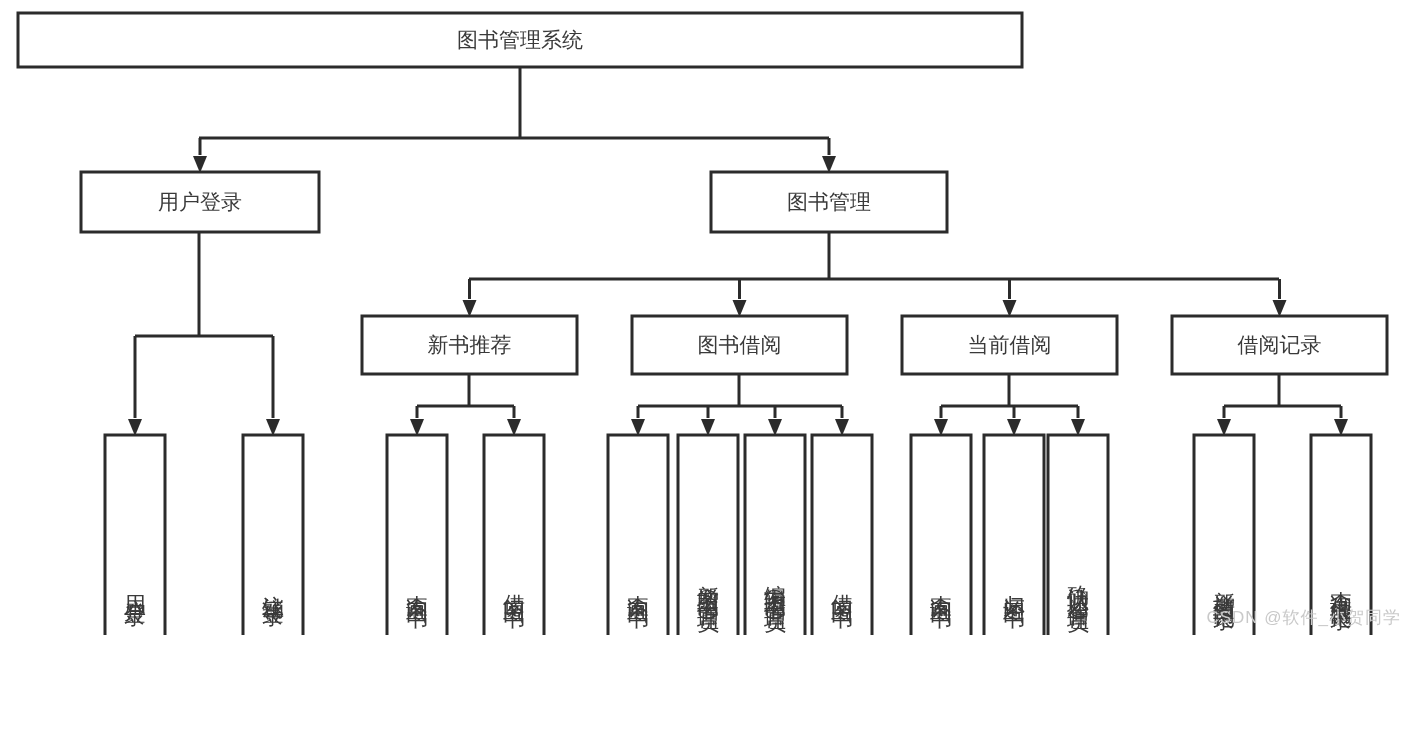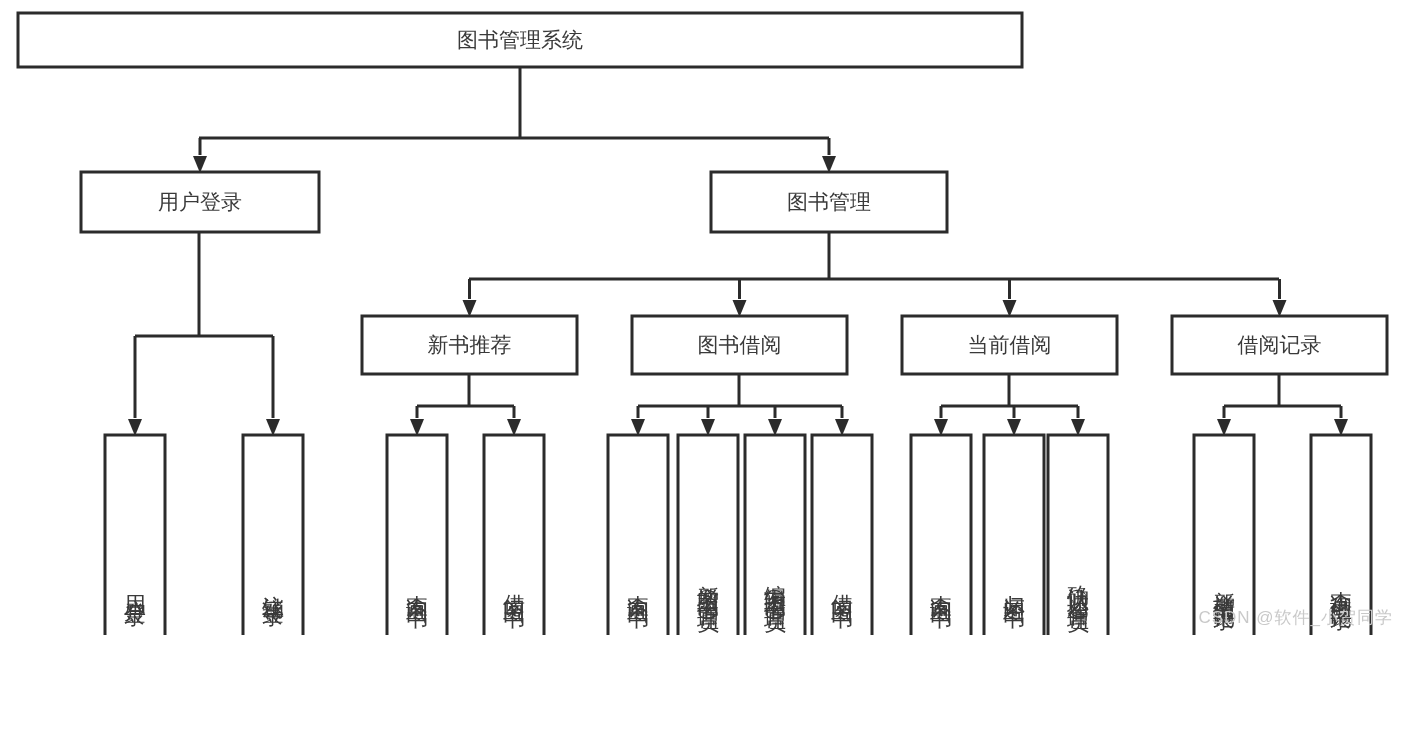--- a/index.html
+++ b/index.html
@@ -6,21 +6,21 @@
   body{font-family:"Liberation Sans","DejaVu Sans",sans-serif;}
   #stage{position:relative;width:1405px;height:635px;background:#ffffff;overflow:hidden;}
   svg.diagram{position:absolute;left:0;top:0;width:1405px;height:747px;display:block;}
   .node-rect{fill:#ffffff;stroke:#2b2b2b;stroke-width:3;}
   .link{stroke:#2b2b2b;stroke-width:3;fill:none;}
   .arrow-head{fill:#2b2b2b;stroke:none;}
   .node-label{font-family:"Liberation Sans","DejaVu Sans",sans-serif;fill:#3a3a3a;font-size:21px;}
   .node-label-h{text-anchor:middle;dominant-baseline:middle;}
   .vlabel-wrap{position:absolute;display:flex;align-items:center;justify-content:center;pointer-events:none;}
   .vlabel{writing-mode:vertical-rl;text-orientation:upright;font-family:"Liberation Sans","DejaVu Sans",sans-serif;font-size:22px;color:#3a3a3a;line-height:1.18;letter-spacing:4px;white-space:nowrap;}
-  .watermark{position:absolute;right:12px;bottom:6px;font-family:"Liberation Sans","DejaVu Sans",sans-serif;font-size:17px;color:#c9c9c9;letter-spacing:1px;white-space:nowrap;}
+  .watermark{position:absolute;right:4px;bottom:6px;font-family:"Liberation Sans","DejaVu Sans",sans-serif;font-size:17px;color:#c9c9c9;letter-spacing:1px;white-space:nowrap;}
 </style>
 </head>
 <body>
 
 <div id="stage">
 
   <svg class="diagram" viewBox="0 0 1405 747">
     <defs>
       <marker id="arrowDown" markerWidth="14" markerHeight="14" refX="5" refY="10" orient="auto" markerUnits="userSpaceOnUse">
         <path class="arrow-head" d="M0,0 L10,0 L5,12 Z"></path>

